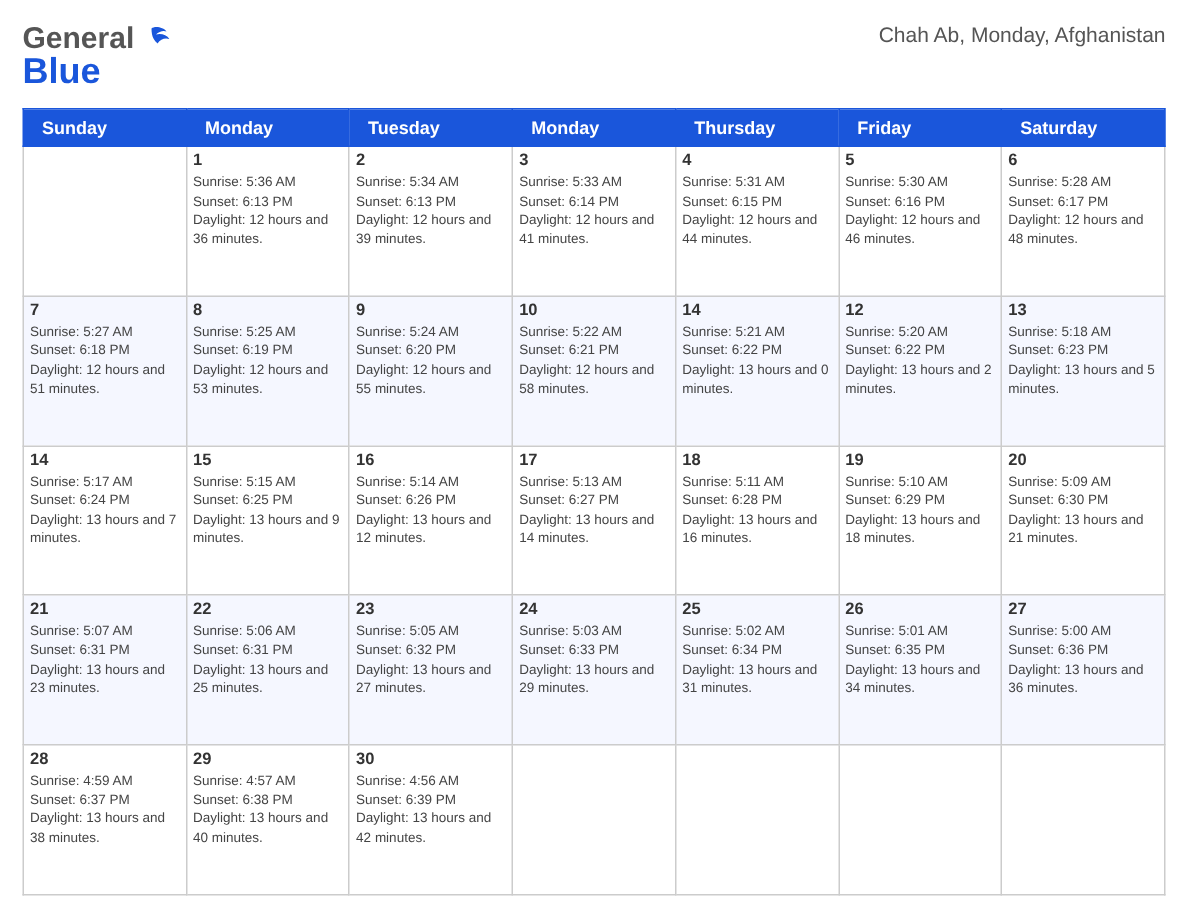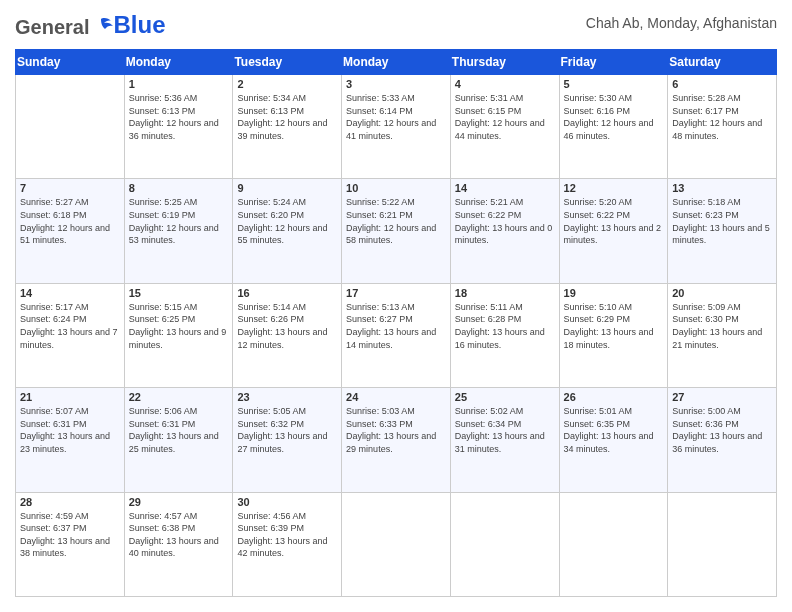--- a/index.html
+++ b/index.html
@@ -18,22 +18,22 @@
       flex-direction: column;
     }
     .header {
       display: flex;
       justify-content: space-between;
       align-items: flex-start;
       margin-bottom: 10px;
     }
     .logo {
       display: flex;
-      flex-direction: row;
-      align-items: center;
+      flex-direction: column;
+      align-items: flex-start;
     }
     .title-block {
       text-align: right;
     }
     .main-title {
       font-size: 32px;
       font-weight: bold;
       color: #333;
     }
     .sub-title {
@@ -45,21 +45,21 @@
       border: 1px solid #ccc;
       border-collapse: collapse;
       width: 100%;
       table-layout: fixed;
     }
     .calendar th {
       background: #1a56db;
       color: #fff;
       font-size: 12px;
       font-weight: bold;
-      padding: 5px 1px;
+      padding: 5px 12px;
       text-align: left;
       border: 1px solid #1a56db;
     }
     .calendar td {
       border: 1px solid #ccc;
       vertical-align: top;
       padding: 3px 4px;
       font-size: 9.5px;
       color: #333;
       background: #fff;

